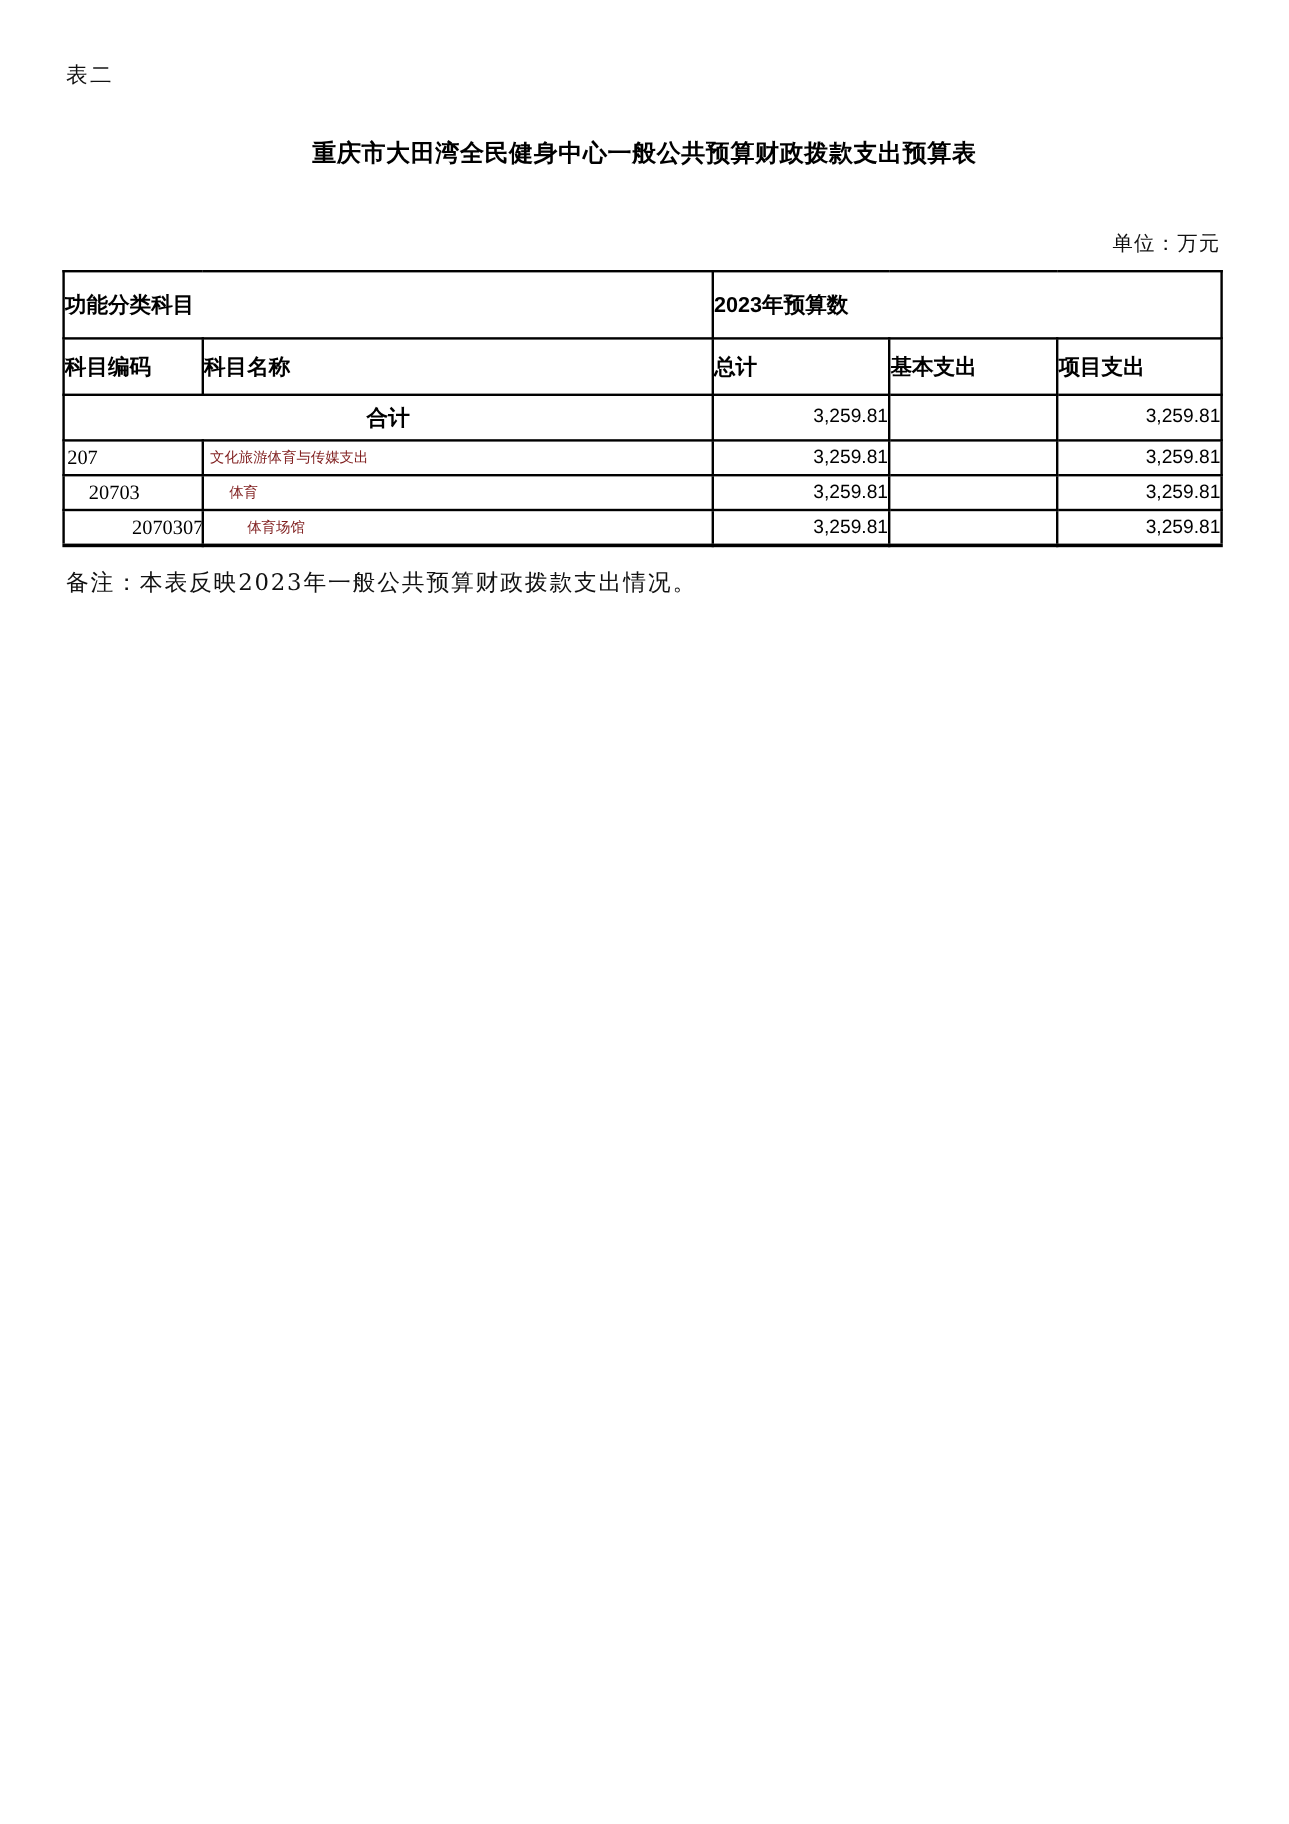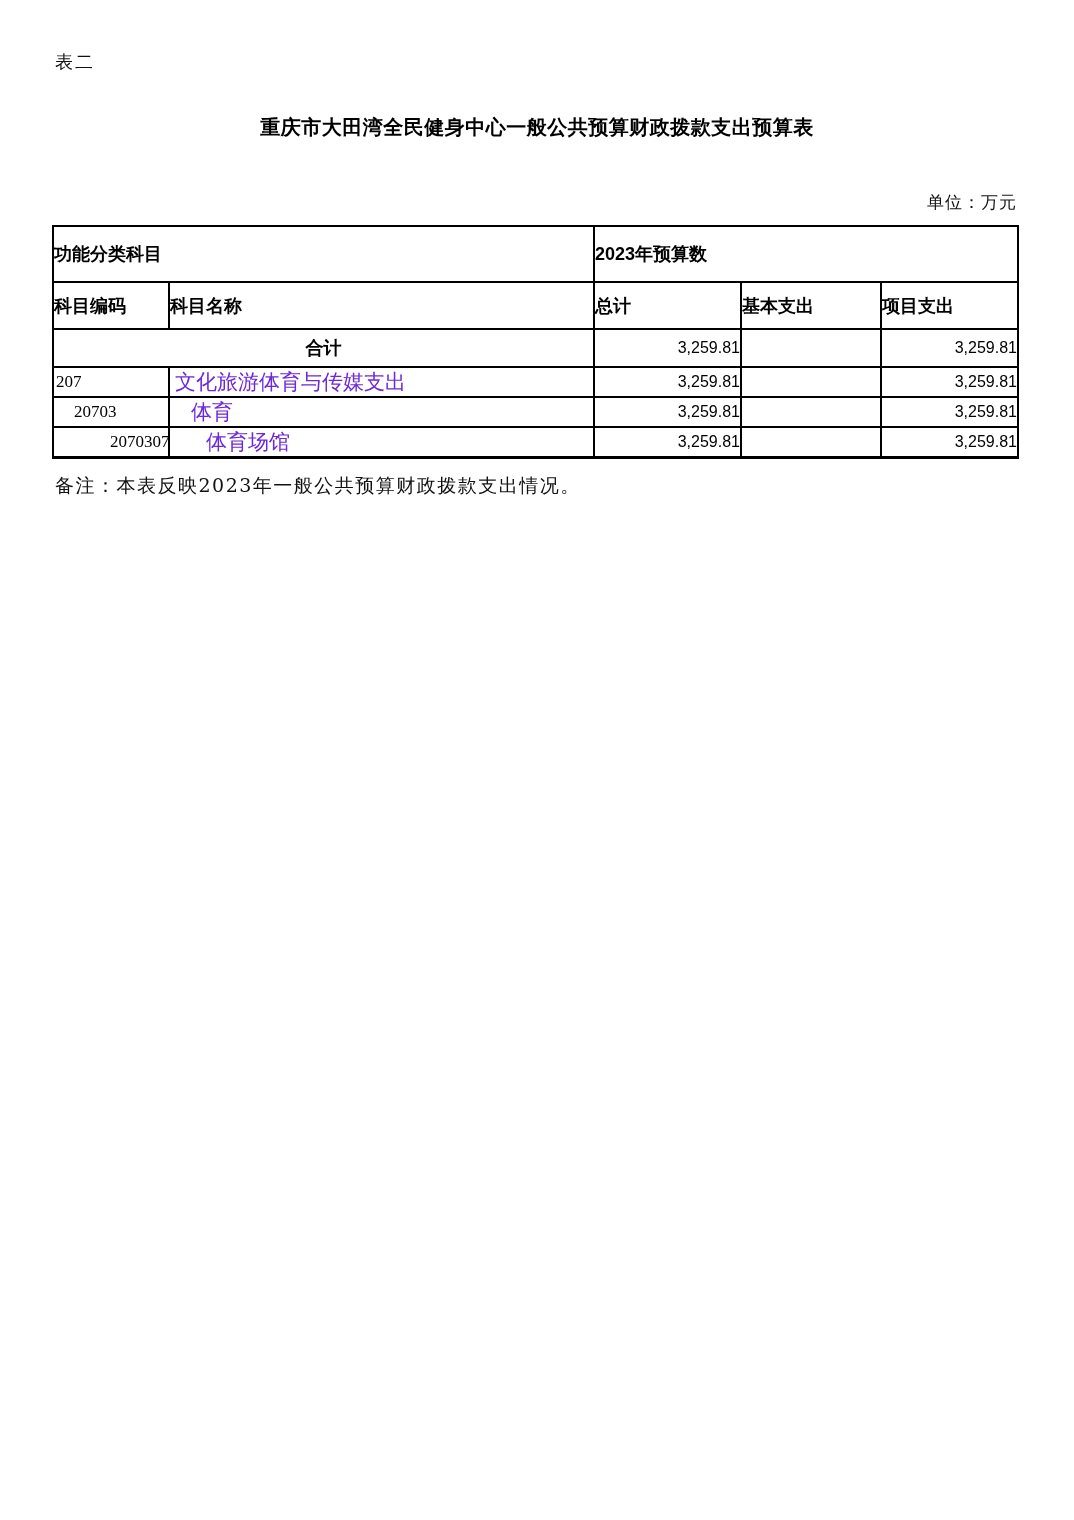--- a/index.html
+++ b/index.html
@@ -81,23 +81,23 @@
     font-size: 18px;
     text-align: center;
   }
   td.code {
     font-family: "Liberation Serif", serif;
     font-size: 17px;
     text-align: left;
   }
   td.name {
     font-family: "Liberation Serif", serif;
-    font-size: 21px;
+    font-size: 12px;
     text-align: left;
-    color: #6d28d9;
+    color: #7f1d1d;
   }
   td.num {
     font-family: "Liberation Sans", sans-serif;
     font-size: 16px;
     text-align: right;
     padding-right: 6px;
   }
   td.code.lvl1 { padding-left: 2px; }
   td.code.lvl2 { padding-left: 20px; }
   td.code.lvl3 { padding-left: 56px; }

